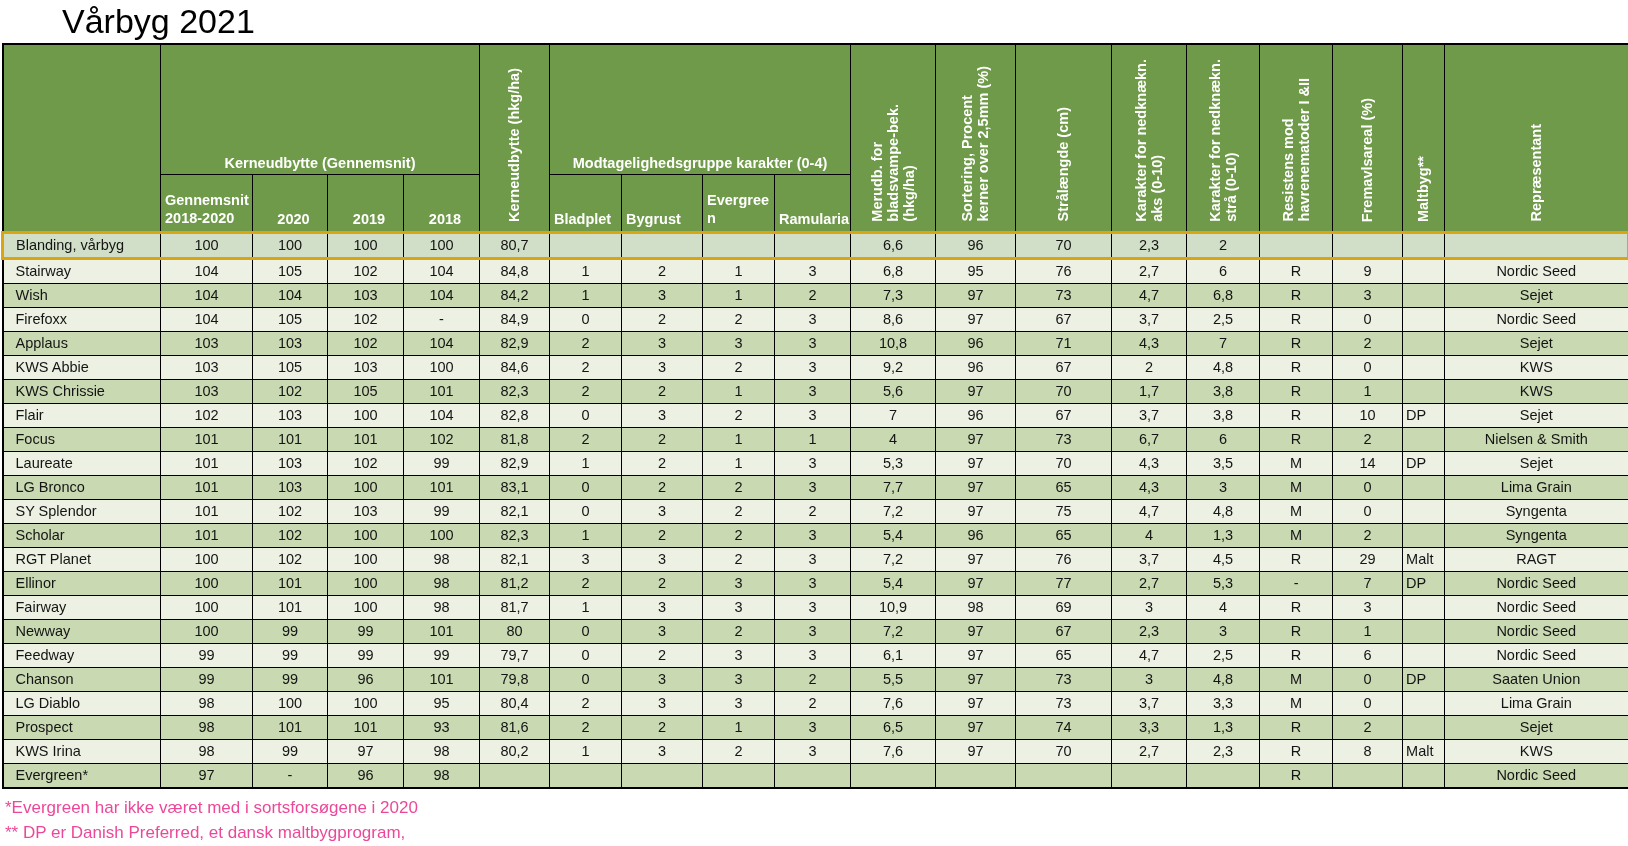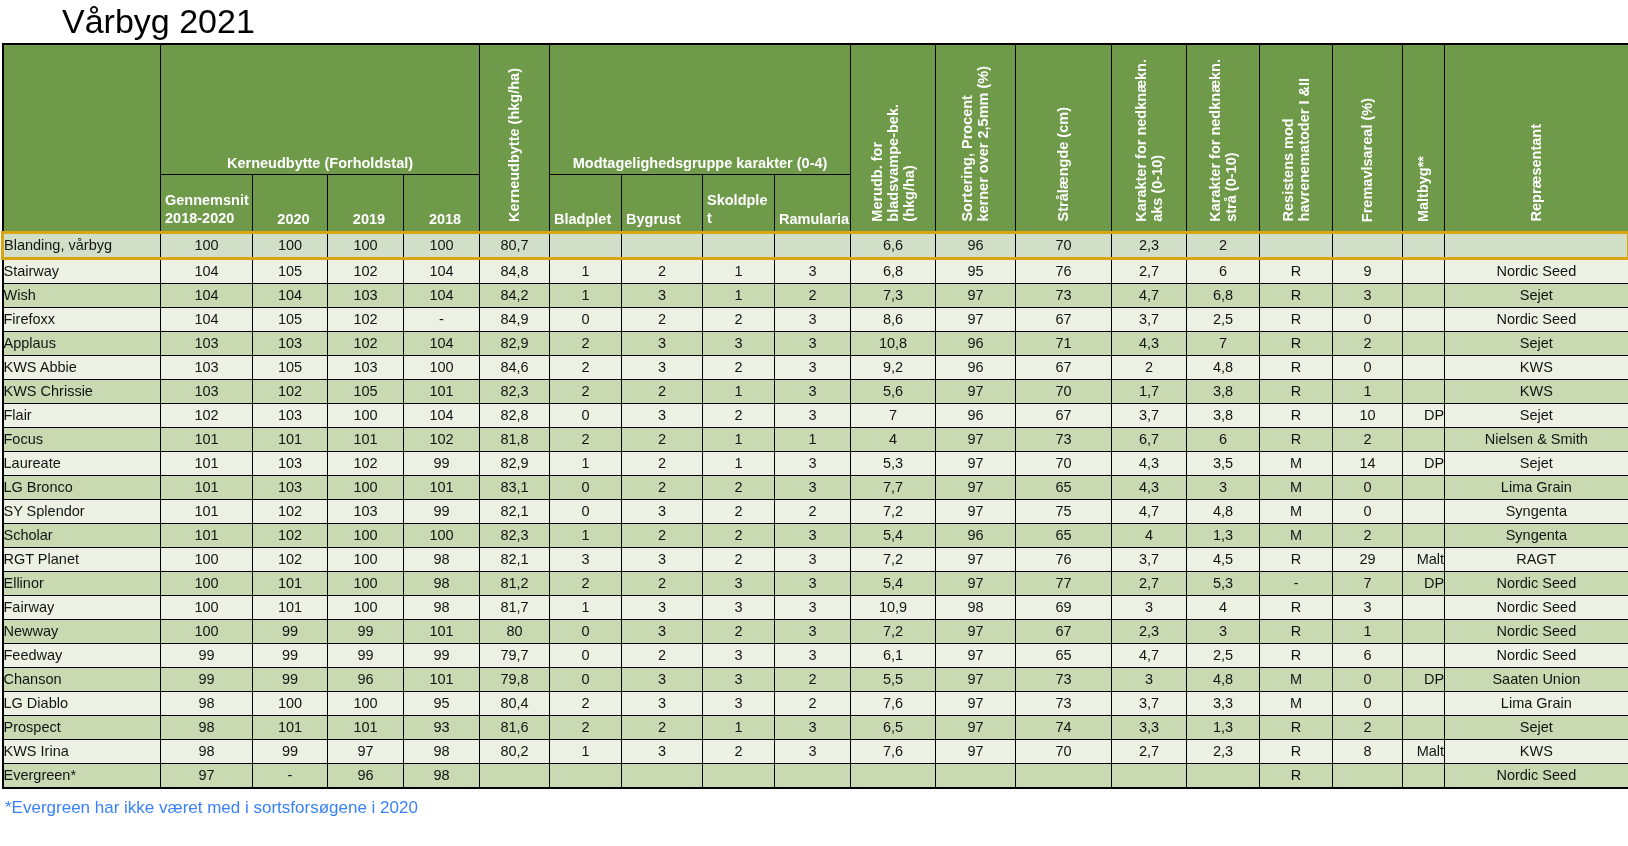--- a/index.html
+++ b/index.html
@@ -38,32 +38,32 @@
   .rot{
     writing-mode:vertical-rl;transform:rotate(180deg);
     display:inline-block;white-space:pre-line;
     max-height:180px;line-height:1.12;text-align:left;
     font-size:14.5px;font-weight:bold;color:#fff;
   }
   tbody td{
     height:23px;font-size:14.5px;text-align:center;
     padding:0;color:#141414;vertical-align:middle;
   }
-  tbody td.name{text-align:left;padding-left:0;}
-  tbody td.malt{text-align:right;padding-left:3px;}
+  tbody td.name{text-align:left;padding-left:12px;}
+  tbody td.malt{text-align:left;padding-left:3px;}
   tbody tr:nth-child(odd){background:var(--row-green);}
   tbody tr:nth-child(even){background:var(--row-light);}
   tr.hl td{
     background:var(--row-highlight);
     border-top:3px solid var(--gold);
     border-bottom:3px solid var(--gold);
   }
   tr.hl td:first-child{border-left:3px solid var(--gold);}
   tr.hl td:last-child{border-right:3px solid var(--gold);}
-  .footnotes{margin:6px 0 0 5px;font-size:17px;line-height:1.5;color:#3b82f6;}
+  .footnotes{margin:6px 0 0 5px;font-size:17px;line-height:1.5;color:#ec4899;}
 </style>
 </head>
 <body>
 
 <div class="title">Vårbyg 2021</div>
 
 <table>
   <colgroup>
     <col style="width:158px">
       <col style="width:92px">
@@ -81,21 +81,21 @@
       <col style="width:75px">
       <col style="width:73px">
     <col style="width:73px">
       <col style="width:70px">
       <col style="width:42px">
     <col style="width:184px">
   </colgroup>
   <thead>
     <tr class="top">
       <th class="corner" rowspan="2"></th>
-      <th class="group" colspan="4">Kerneudbytte (Forholdstal)</th>
+      <th class="group" colspan="4">Kerneudbytte (Gennemsnit)</th>
       <th class="rot-cell" rowspan="2">
         <div class="rot">Kerneudbytte (hkg/ha)</div>
       </th>
       <th class="group" colspan="4">Modtagelighedsgruppe karakter (0-4)</th>
       <th class="rot-cell" rowspan="2">
         <div class="rot">Merudb. for
 bladsvampe-bek.
 (hkg/ha)</div>
       </th>
       <th class="rot-cell" rowspan="2">
@@ -127,21 +127,21 @@
         <div class="rot">Repræsentant</div>
       </th>
     </tr>
     <tr class="sub">
       <th class="brk">Gennemsnit 2018-2020</th>
       <th class="year">2020</th>
       <th class="year">2019</th>
       <th class="year">2018</th>
       <th>Bladplet</th>
       <th>Bygrust</th>
-      <th class="brk">Skoldplet</th>
+      <th class="brk">Evergreen</th>
       <th>Ramularia</th>
     </tr>
   </thead>
   <tbody>
       <tr class="hl">
         <td class="name">Blanding, vårbyg</td>
         <td>100</td>
         <td>100</td>
         <td>100</td>
         <td>100</td>
@@ -620,13 +620,14 @@
         <td>R</td>
         <td></td>
         <td class="malt"></td>
         <td>Nordic Seed</td>
       </tr>
     </tbody>
 </table>
 
 <div class="footnotes">
   <div>*Evergreen har ikke været med i sortsforsøgene i 2020</div>
+  <div>** DP er Danish Preferred, et dansk maltbygprogram,</div>
 </div>
 
 </body></html>

